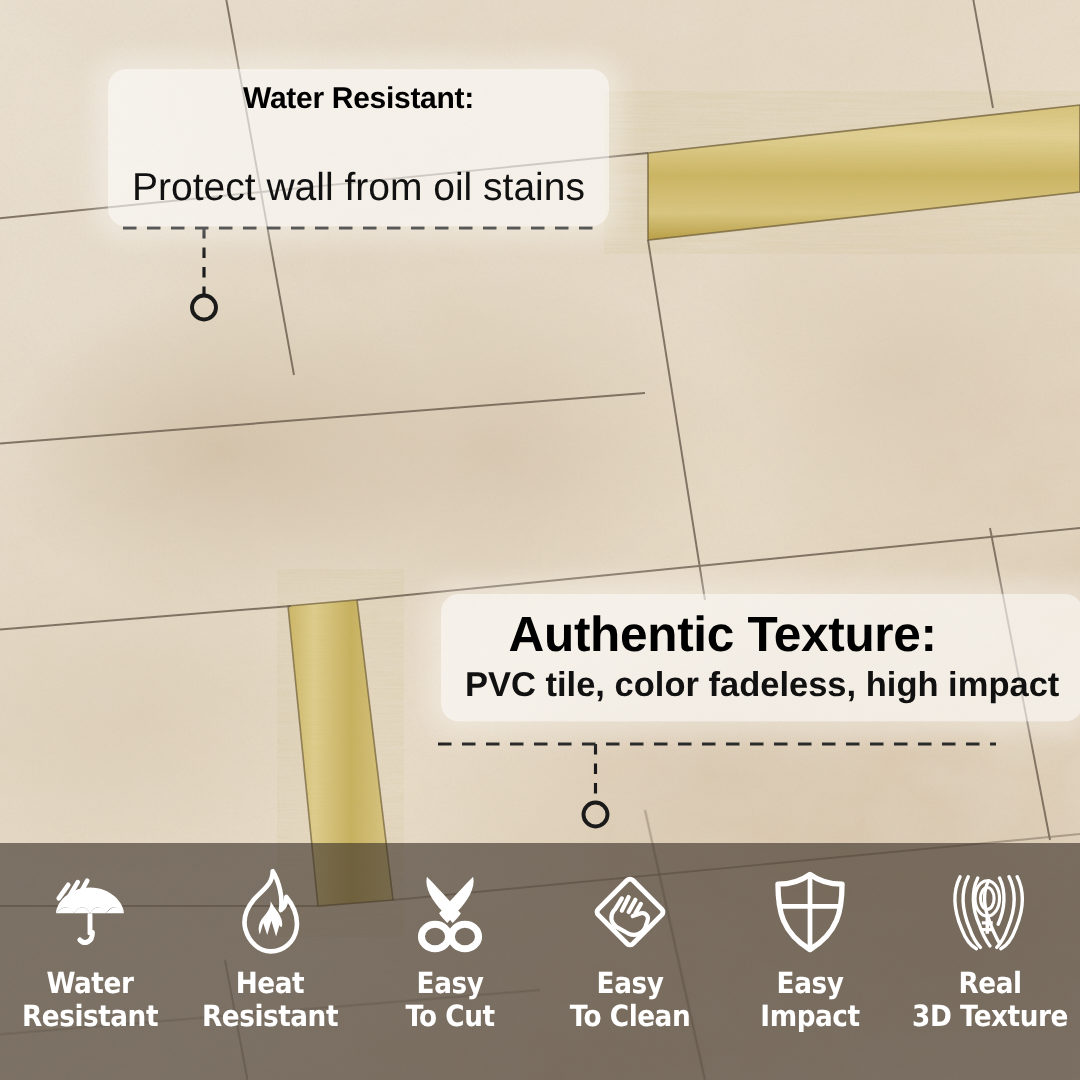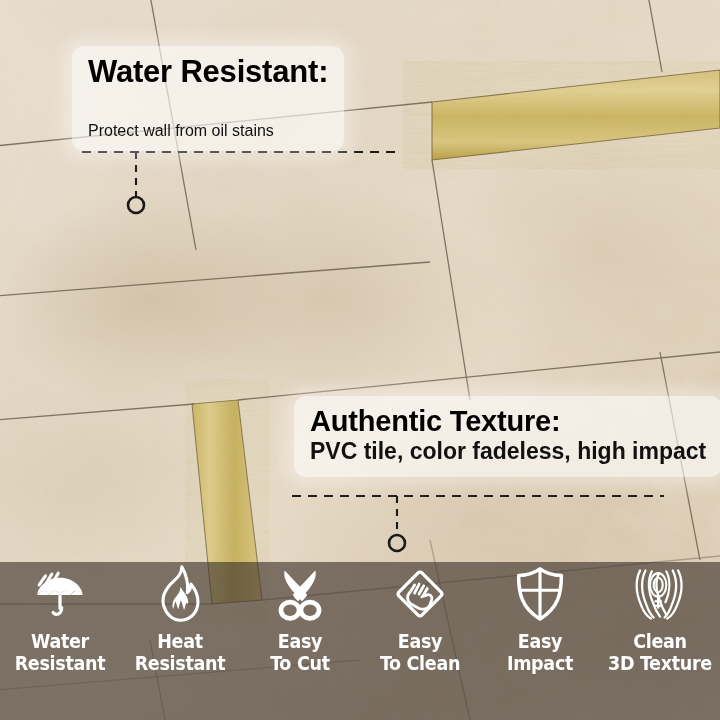--- a/index.html
+++ b/index.html
@@ -32,38 +32,39 @@
     white-space:nowrap;
   }
   .callout .c-sub{
     color:#111;
     line-height:1.12;
     white-space:nowrap;
     margin-top:3px;
   }
 
   #callout-water{left:72px;top:46px;}
-  #callout-water .c-title{font-size:31px;}
-  #callout-water .c-sub{font-size:16px;margin-top:33px;}
+  #callout-water .c-title{font-size:20px;text-align:center;}
+  #callout-water .c-sub{font-size:26px;margin-top:33px;}
 
   #callout-texture{left:294px;top:396px;}
-  #callout-texture .c-title{font-size:29px;}
+  #callout-texture .c-title{font-size:33px;margin-left:29px;}
   #callout-texture .c-sub{font-size:23px;font-weight:bold;}
 
   .leader{position:absolute;pointer-events:none;}
 
   
   #feature-bar{
     position:absolute;
     left:0;right:0;bottom:0;
     height:158px;
     background:rgba(58,48,40,0.62);
     display:flex;
     align-items:flex-start;
     justify-content:space-around;
+    padding-top:14px;
   }
   .feature{
     flex:1 1 0;
     display:flex;
     flex-direction:column;
     align-items:center;
     justify-content:flex-start;
   }
   .feature .f-icon{
     height:64px;
@@ -333,18 +334,18 @@
 
           <g fill="none" stroke="#fff" stroke-width="2.3">
             <ellipse cx="30" cy="22" rx="9" ry="13"></ellipse>
             <ellipse cx="30" cy="22" rx="5" ry="8"></ellipse>
             <path d="M30 35 L30 48" stroke-width="2.6"></path>
             <path d="M26 40 L34 40"></path>
             <path d="M26 45 L34 45"></path>
           </g>
         </svg>
       </div>
-      <div class="f-label">Clean
+      <div class="f-label">Real
 3D Texture</div>
     </div>
 
   </div>
 </div>
 
 </body></html>

